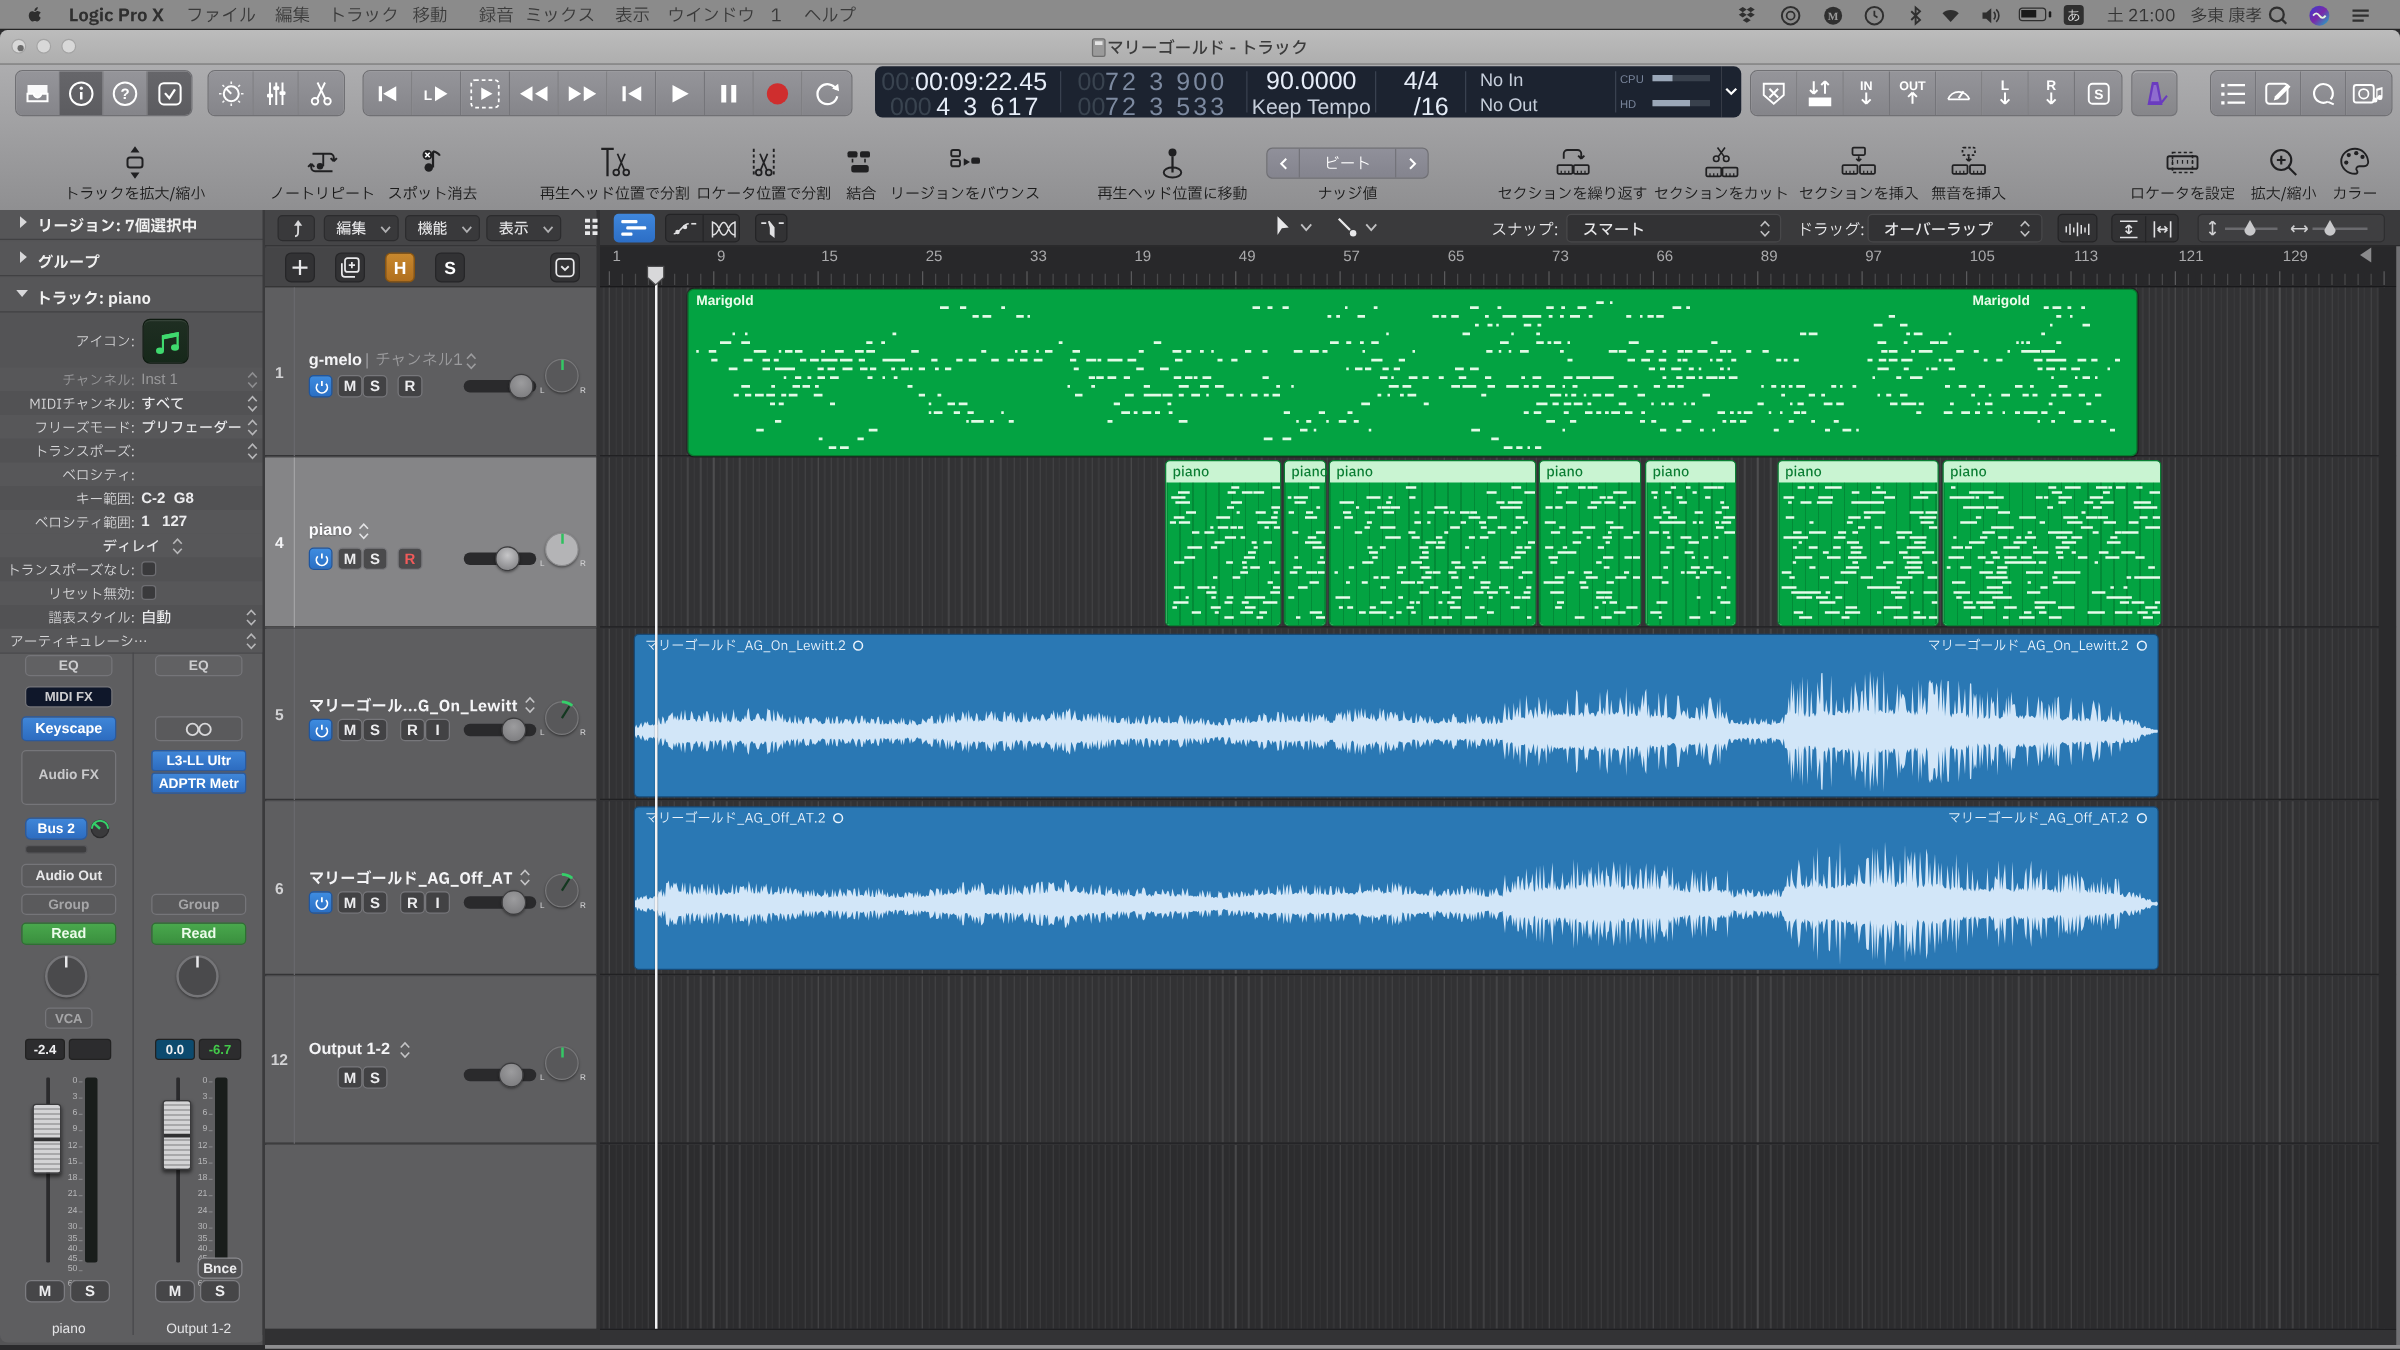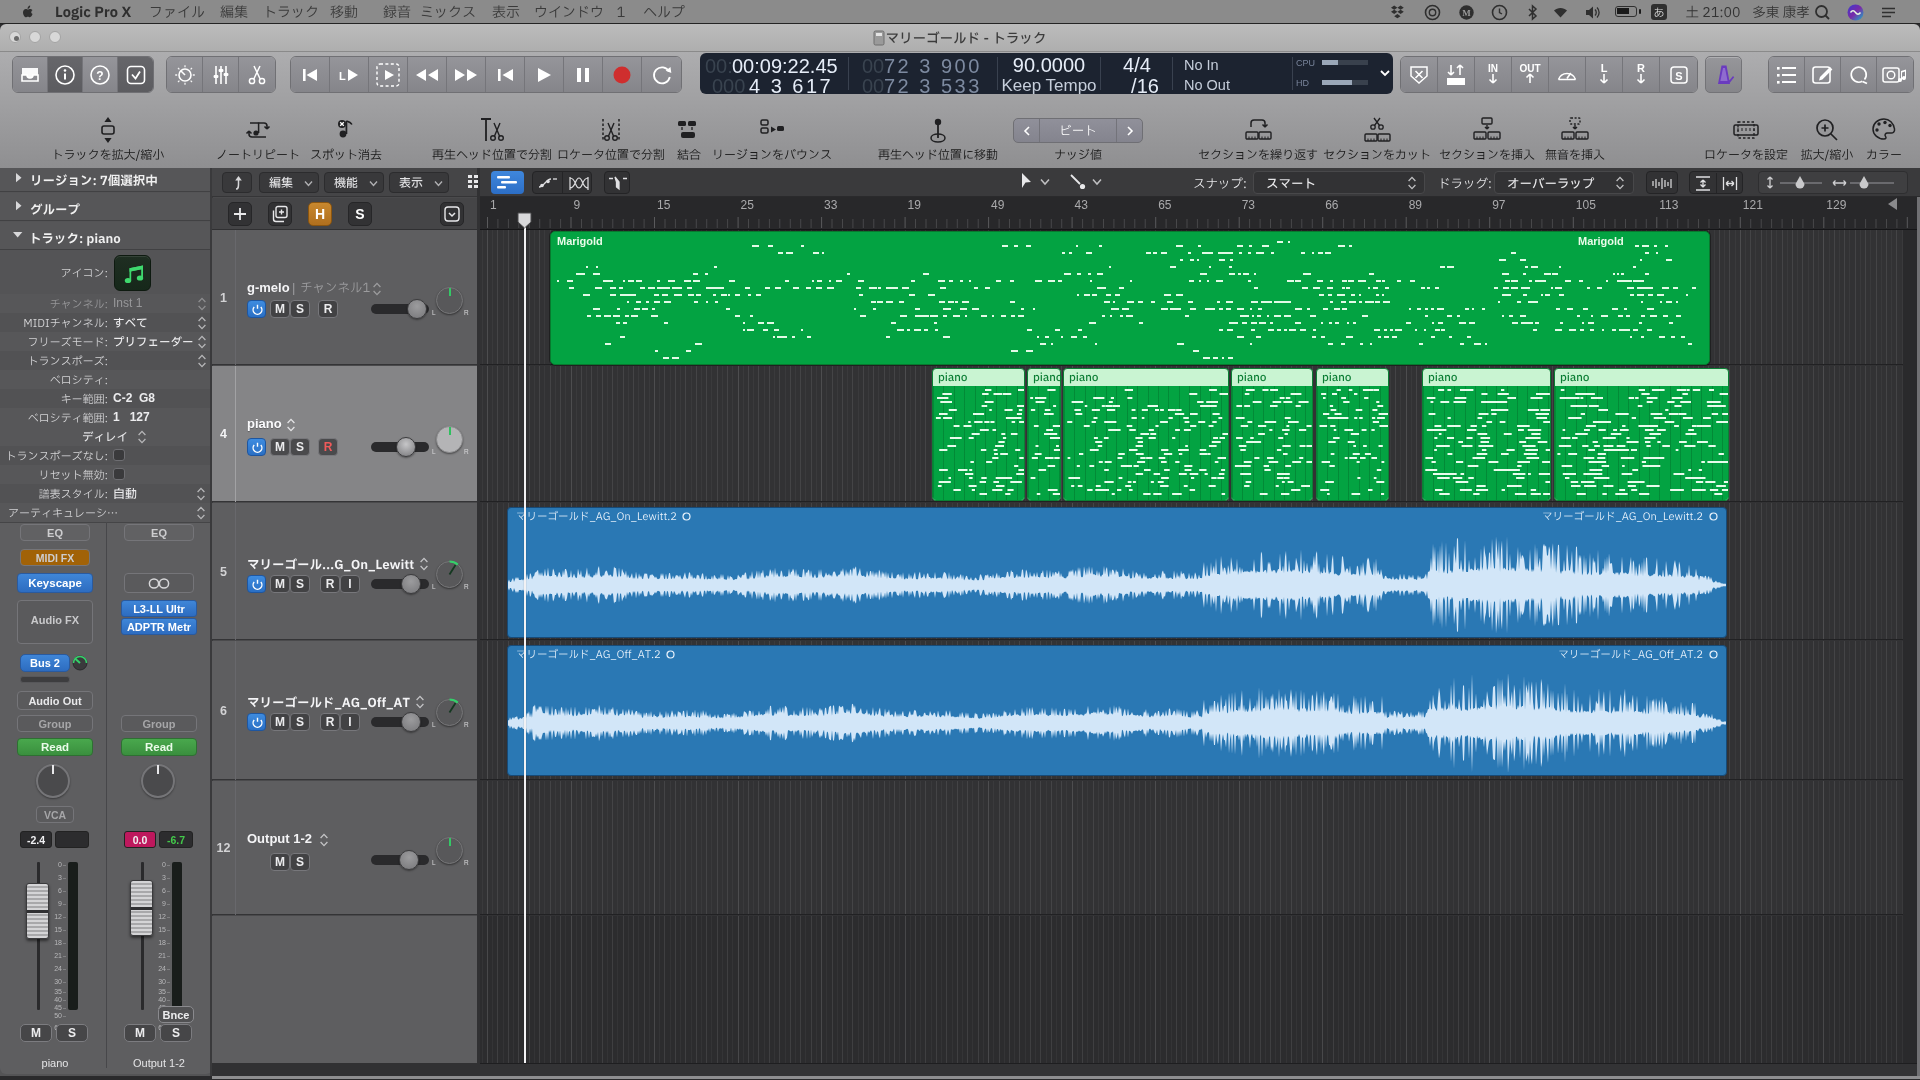--- a/index.html
+++ b/index.html
@@ -514,21 +514,21 @@
 <svg style="left:197px;top:506px" width="8" height="14" viewBox="0 0 8 14">
     <g fill="none" stroke="#b6b6b8" stroke-width="1.3">
       <path d="M.6 5L4 1.4 7.4 5"></path>
       <path d="M.6 9L4 12.6 7.4 9"></path>
     </g>
   </svg>
 <div class="ab" style="left:0;top:522px;width:212px;height:552px;background:#5e5e60;border-top:1px solid #454547;border-radius:0 0 6px 6px"></div>
 <div class="ab" style="left:106px;top:522px;width:1px;height:546px;background:#47474a"></div>
 <div class="ab" style="left:210px;top:522px;width:2px;height:546px;background:#3e3e40"></div>
 <div class="ab" style="left:20px;top:524px;width:70px;height:17px;background:#616163;border:1px solid #757579;border-radius:4px;color:#cdcdcf;font-size:11px;font-weight:bold;display:flex;align-items:center;justify-content:center;white-space:nowrap;overflow:hidden">EQ</div>
-<div class="ab" style="left:20px;top:549px;width:70px;height:17px;background:#a16207;border:1px solid #757579;border-radius:4px;color:#cdcdcf;font-size:10.5px;font-weight:bold;display:flex;align-items:center;justify-content:center;white-space:nowrap;overflow:hidden">MIDI FX</div>
+<div class="ab" style="left:20px;top:549px;width:70px;height:17px;background:#0f172a;border:1px solid #757579;border-radius:4px;color:#cdcdcf;font-size:10.5px;font-weight:bold;display:flex;align-items:center;justify-content:center;white-space:nowrap;overflow:hidden">MIDI FX</div>
 <div class="ab" style="left:17px;top:573px;width:76px;height:20px;background:linear-gradient(#3f86d8,#2d6cc0);border:1px solid #2a5a9e;border-radius:4px;color:#fff;font-size:11.5px;font-weight:bold;display:flex;align-items:center;justify-content:center;white-space:nowrap;overflow:hidden">Keyscape</div>
 <div class="ab" style="left:17px;top:600px;width:76px;height:44px;background:#5a5a5c;border:1px solid #757579;border-radius:4px;color:#cdcdcf;font-size:11px;font-weight:bold;display:flex;align-items:center;justify-content:center;white-space:nowrap;overflow:hidden"></div>
 <div class="ab" style="left:20px;top:614px;width:70px;height:16px;color:#c9c9cb;font-size:11px;font-weight:bold;text-align:center">Audio FX</div>
 <div class="ab" style="left:20px;top:654px;width:50px;height:18px;background:linear-gradient(#3f86d8,#2d6cc0);border:1px solid #2a5a9e;border-radius:5px;color:#fff;font-size:11px;font-weight:bold;display:flex;align-items:center;justify-content:center;white-space:nowrap;overflow:hidden">Bus 2</div>
 <svg style="left:71px;top:654px" width="18" height="18" viewBox="0 0 18 18">
     <circle cx="9" cy="9" r="7" fill="#3a3a3c" stroke="#2a2a2c"></circle>
     <path d="M9 9L4 4.5" stroke="#35d06a" stroke-width="2" fill="none"></path>
     <path d="M2.5 9a6.5 6.5 0 0113 0" fill="none" stroke="#35d06a" stroke-width="1.6"></path>
   </svg>
 <div class="ab" style="left:20px;top:676px;width:50px;height:7px;background:#3d3d3f;border:1px solid #57575a;border-radius:3px;color:#cdcdcf;font-size:11px;font-weight:bold;display:flex;align-items:center;justify-content:center;white-space:nowrap;overflow:hidden"></div>
@@ -616,21 +616,21 @@
     <circle cx="8" cy="5.5" r="4.6" fill="none" stroke="#d8d8da" stroke-width="1.5"></circle>
     <circle cx="18" cy="5.5" r="4.6" fill="none" stroke="#d8d8da" stroke-width="1.5"></circle>
   </svg>
 <div class="ab" style="left:121px;top:600px;width:76px;height:17px;background:linear-gradient(#3f86d8,#2d6cc0);border:1px solid #2a5a9e;border-radius:3px;color:#fff;font-size:11px;font-weight:bold;display:flex;align-items:center;justify-content:center;white-space:nowrap;overflow:hidden">L3-LL Ultr</div>
 <div class="ab" style="left:121px;top:618px;width:76px;height:17px;background:linear-gradient(#3f86d8,#2d6cc0);border:1px solid #2a5a9e;border-radius:3px;color:#fff;font-size:11px;font-weight:bold;display:flex;align-items:center;justify-content:center;white-space:nowrap;overflow:hidden">ADPTR Metr</div>
 <div class="ab" style="left:121px;top:715px;width:76px;height:17px;background:#5a5a5c;border:1px solid #757579;border-radius:4px;color:#a6a6a8;font-size:11px;font-weight:bold;display:flex;align-items:center;justify-content:center;white-space:nowrap;overflow:hidden">Group</div>
 <div class="ab" style="left:121px;top:738px;width:76px;height:18px;background:linear-gradient(#49a84d,#3a8f3e);border:1px solid #2e7032;border-radius:4px;color:#eafbe9;font-size:11.5px;font-weight:bold;display:flex;align-items:center;justify-content:center;white-space:nowrap;overflow:hidden">Read</div>
 <div class="ab" style="left:141px;top:764px;width:34px;height:34px;border-radius:50%;background:#4a4a4c;border:2px solid #757578;box-shadow:0 1px 2px rgba(0,0,0,.4)">
     <div class="ab" style="left:14px;top:-1px;width:2px;height:9px;background:#e8e8ea"></div>
   </div>
-<div class="ab" style="left:124px;top:831px;width:32px;height:17px;background:#be185d;border:1px solid #222;border-radius:3px;color:#f0f0f2;font-size:10.5px;font-weight:bold;display:flex;align-items:center;justify-content:center;white-space:nowrap;overflow:hidden">0.0</div>
+<div class="ab" style="left:124px;top:831px;width:32px;height:17px;background:#0c4a6e;border:1px solid #222;border-radius:3px;color:#f0f0f2;font-size:10.5px;font-weight:bold;display:flex;align-items:center;justify-content:center;white-space:nowrap;overflow:hidden">0.0</div>
 <div class="ab" style="left:159px;top:831px;width:34px;height:17px;background:#2c2c2e;border:1px solid #222;border-radius:3px;color:#43c94a;font-size:10.5px;font-weight:bold;display:flex;align-items:center;justify-content:center;white-space:nowrap;overflow:hidden">-6.7</div>
 <div class="ab" style="left:140.5px;top:862px;width:3px;height:148px;background:#2a2a2c;border-radius:1px"></div>
 <div class="ab" style="left:130px;top:880px;width:23px;height:56px;background:repeating-linear-gradient(#d4d4d6 0 2px,#a8a8aa 2px 4px);border:1px solid #3a3a3c;border-radius:3px;box-shadow:0 2px 3px rgba(0,0,0,.5)">
     <div class="ab" style="left:0;top:26px;width:21px;height:3px;background:#303032"></div>
   </div>
 <div class="ab" style="left:158px;top:1006px;width:36px;height:17px;background:#515153;border:1px solid #8a8a8e;border-radius:5px;color:#ececee;font-size:11px;font-weight:bold;display:flex;align-items:center;justify-content:center;white-space:nowrap;overflow:hidden">Bnce</div>
 <div class="ab" style="left:124px;top:1024px;width:32px;height:18px;background:#464648;border:1px solid #7c7c80;border-radius:5px;color:#ececee;font-size:12px;font-weight:bold;display:flex;align-items:center;justify-content:center;white-space:nowrap;overflow:hidden">M</div>
 <div class="ab" style="left:160px;top:1024px;width:32px;height:18px;background:#464648;border:1px solid #7c7c80;border-radius:5px;color:#ececee;font-size:12px;font-weight:bold;display:flex;align-items:center;justify-content:center;white-space:nowrap;overflow:hidden">S</div>
 <div class="ab" style="left:114px;top:1057px;width:90px;text-align:center;font-size:11px;color:#e4e4e6">Output 1-2</div>
 <div class="ab" style="left:210px;top:168px;width:3px;height:912px;background:#3a3a3c"></div>
@@ -1040,21 +1040,21 @@
       <rect x="1416.4" y="22" width="1" height="9" fill="#48484a"></rect>
       <rect x="1426.8" y="20" width="1" height="11" fill="#5a5a5c"></rect>
     </svg>
     <div class="ab" style="left:10.0px;top:1px;font-size:12px;color:#aaaaac">1</div>
     <div class="ab" style="left:93.5px;top:1px;font-size:12px;color:#aaaaac">9</div>
     <div class="ab" style="left:177.0px;top:1px;font-size:12px;color:#aaaaac">15</div>
     <div class="ab" style="left:260.6px;top:1px;font-size:12px;color:#aaaaac">25</div>
     <div class="ab" style="left:344.1px;top:1px;font-size:12px;color:#aaaaac">33</div>
     <div class="ab" style="left:427.6px;top:1px;font-size:12px;color:#aaaaac">19</div>
     <div class="ab" style="left:511.1px;top:1px;font-size:12px;color:#aaaaac">49</div>
-    <div class="ab" style="left:594.6px;top:1px;font-size:12px;color:#aaaaac">43</div>
+    <div class="ab" style="left:594.6px;top:1px;font-size:12px;color:#aaaaac">57</div>
     <div class="ab" style="left:678.2px;top:1px;font-size:12px;color:#aaaaac">65</div>
     <div class="ab" style="left:761.7px;top:1px;font-size:12px;color:#aaaaac">73</div>
     <div class="ab" style="left:845.2px;top:1px;font-size:12px;color:#aaaaac">66</div>
     <div class="ab" style="left:928.7px;top:1px;font-size:12px;color:#aaaaac">89</div>
     <div class="ab" style="left:1012.2px;top:1px;font-size:12px;color:#aaaaac">97</div>
     <div class="ab" style="left:1095.8px;top:1px;font-size:12px;color:#aaaaac">105</div>
     <div class="ab" style="left:1179.3px;top:1px;font-size:12px;color:#aaaaac">113</div>
     <div class="ab" style="left:1262.8px;top:1px;font-size:12px;color:#aaaaac">121</div>
     <div class="ab" style="left:1346.3px;top:1px;font-size:12px;color:#aaaaac">129</div>
   </div>

